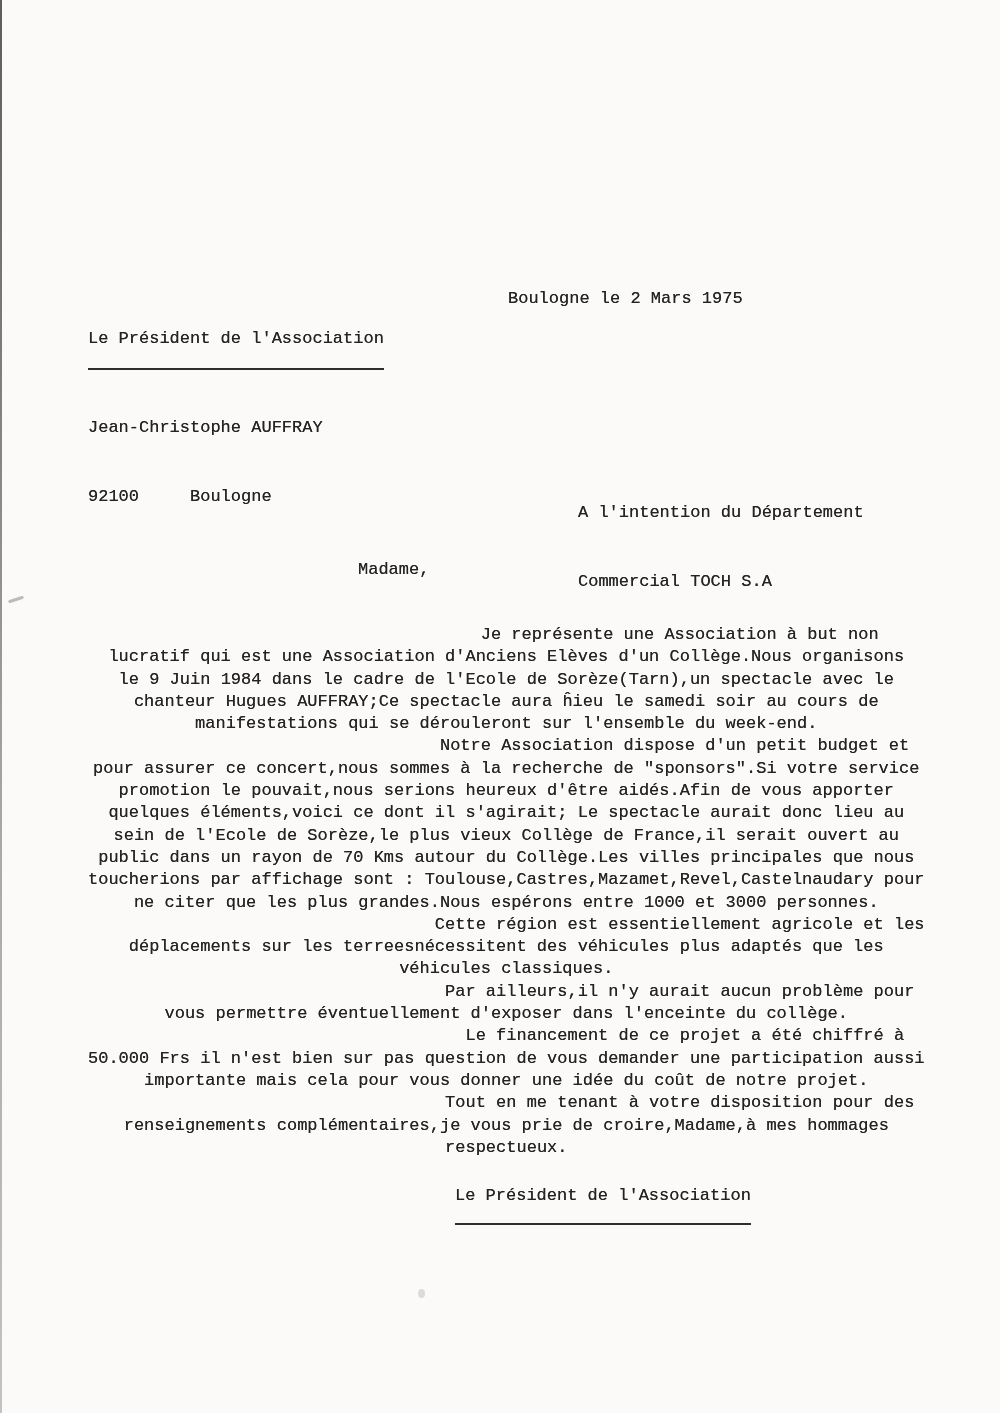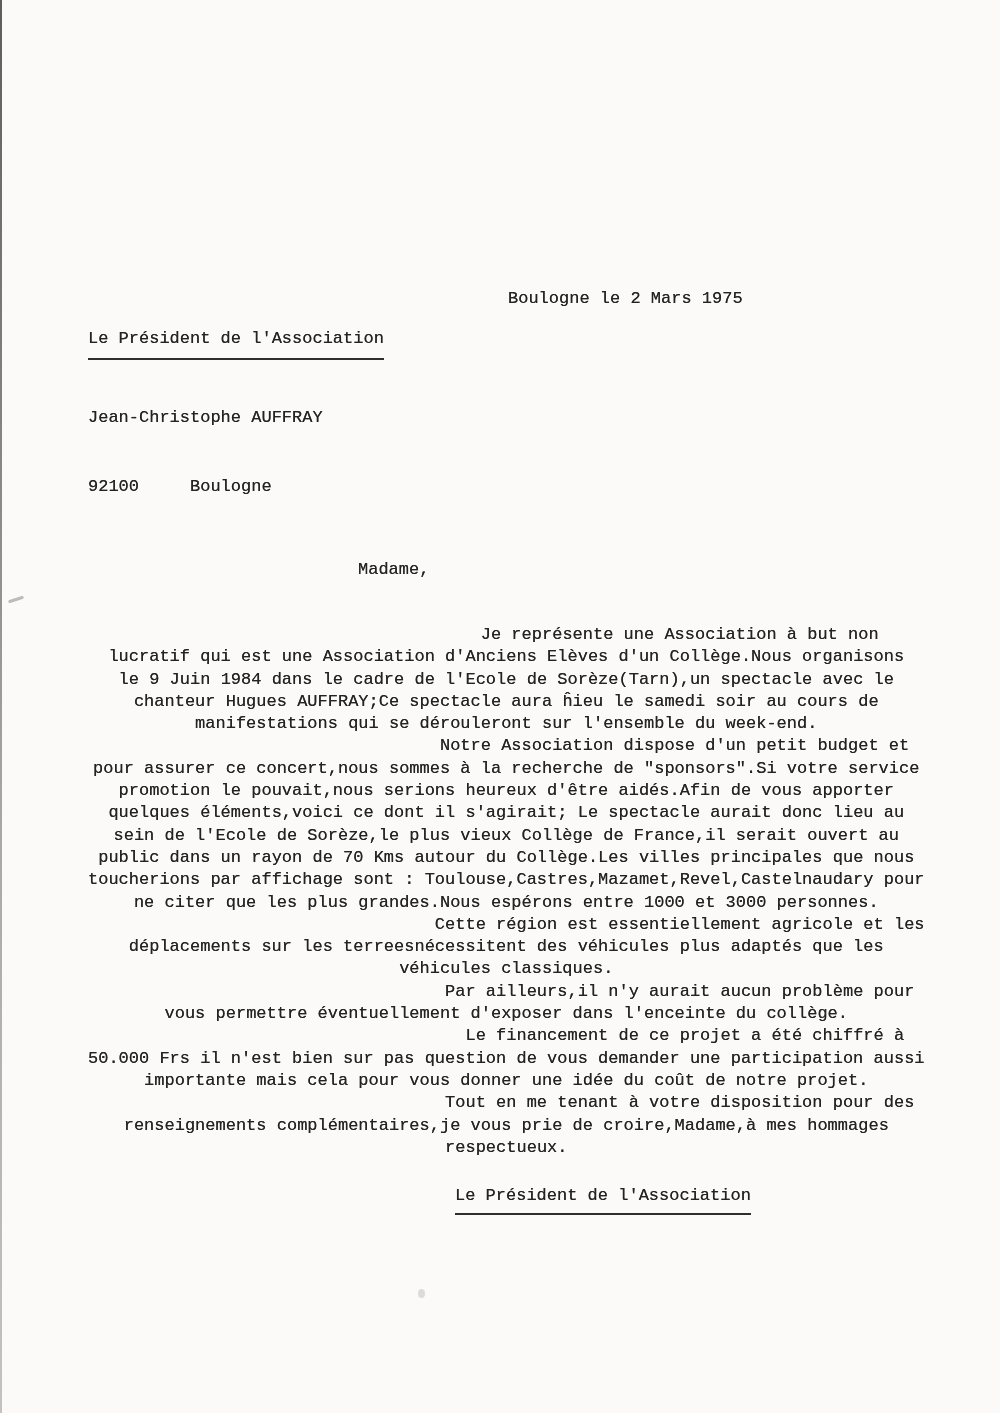--- a/index.html
+++ b/index.html
@@ -45,21 +45,21 @@
   }
 
   .sender {
     position: absolute;
     left: 88px; top: 281px;
     line-height: 23px;
   }
   .underlined {
     display: inline-block;
     border-bottom: 2px solid #2e2e2e;
-    padding-bottom: 8px;
+    padding-bottom: 18px;
   }
   .dateline {
     position: absolute;
     left: 508px; top: 289px;
   }
   .recipient {
     position: absolute;
     left: 578px; top: 455px;
     line-height: 23px;
   }
@@ -88,20 +88,24 @@
   <div class="smudge-2"></div>
 
   <div class="sender">
     <div><span class="underlined">Le Président de l'Association</span></div>
     <div>Jean-Christophe AUFFRAY</div>
     <div>92100     Boulogne</div>
   </div>
 
   <div class="dateline">Boulogne le 2 Mars 1975</div>
 
+  <div class="recipient">
+    <div>A l'intention du Département</div>
+    <div>Commercial TOCH S.A</div>
+  </div>
 
   <div class="salutation">Madame,</div>
 
   <div class="letter-body">                                  Je représente une Association à but non
 lucratif qui est une Association d'Anciens Elèves d'un Collège.Nous organisons
 le 9 Juin 1984 dans le cadre de l'Ecole de Sorèze(Tarn),un spectacle avec le
 chanteur Hugues AUFFRAY;Ce spectacle aura ĥieu le samedi soir au cours de
 manifestations qui se dérouleront sur l'ensemble du week-end.
                                  Notre Association dispose d'un petit budget et
 pour assurer ce concert,nous sommes à la recherche de "sponsors".Si votre service

